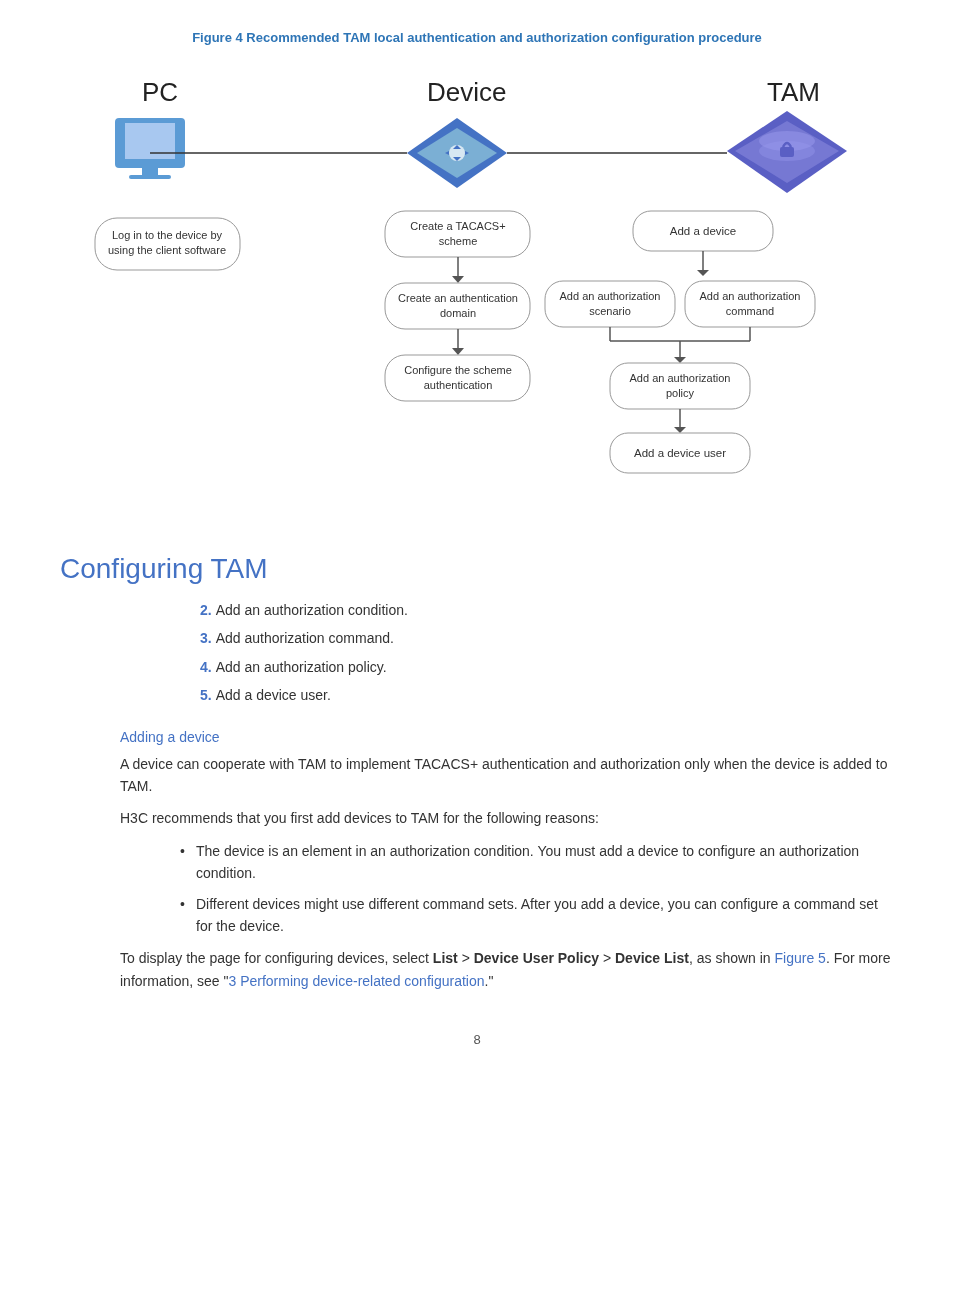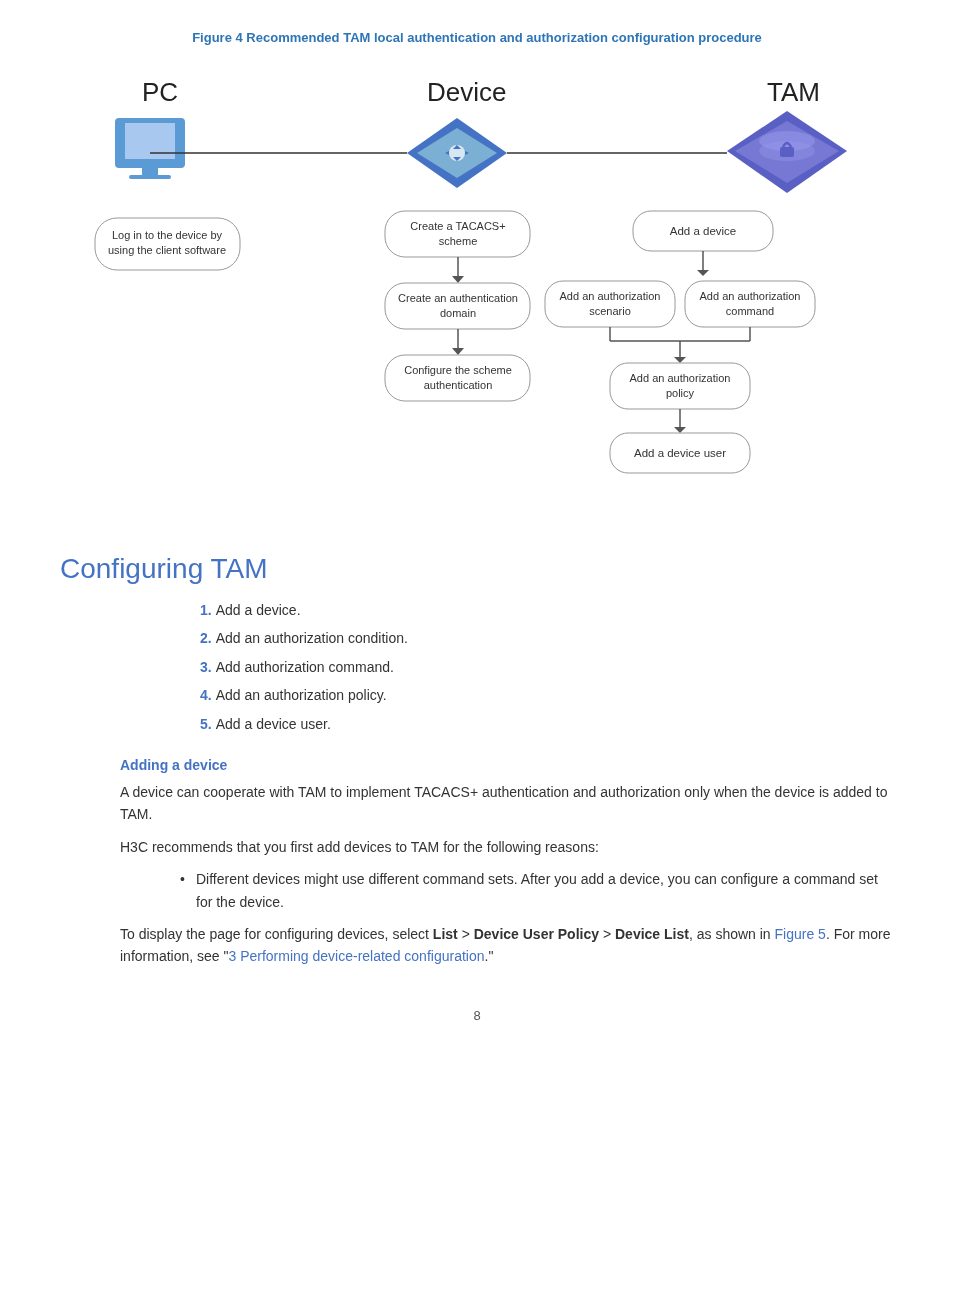--- a/index.html
+++ b/index.html
@@ -32,21 +32,21 @@
 
     
     .section-heading {
       font-size: 28px;
       color: #4472c4;
       font-weight: normal;
       margin: 30px 0 14px 0;
     }
     .sub-heading {
       color: #4472c4;
-      font-weight: bold;
+      font-weight: normal;
       font-size: 14px;
       margin-top: 22px;
       margin-bottom: 8px;
     }
     .body-text {
       margin-bottom: 10px;
       line-height: 1.6;
       margin-left: 0;
     }
     .numbered-list {
@@ -193,33 +193,33 @@
 
     </svg>
   </div>
 </div>
 
 <h1 class="section-heading">Configuring TAM</h1>
 
 <div class="inline-section">
 
   <ol class="numbered-list" style="list-style:none; padding-left:20px;">
-    <li><span class="num">1.</span><span>Add a device.</span></li>
     <li><span class="num">2.</span><span>Add an authorization condition.</span></li>
     <li><span class="num">3.</span><span>Add authorization command.</span></li>
     <li><span class="num">4.</span><span>Add an authorization policy.</span></li>
     <li><span class="num">5.</span><span>Add a device user.</span></li>
   </ol>
 </div>
 
 <div class="inline-section" style="margin-top:12px;">
   <h3 class="sub-heading">Adding a device</h3>
   <p class="body-text">A device can cooperate with TAM to implement TACACS+ authentication and authorization only when the device is added to TAM.</p>
   <p class="body-text">H3C recommends that you first add devices to TAM for the following reasons:</p>
   <ul class="bullet-list">
+    <li>The device is an element in an authorization condition. You must add a device to configure an authorization condition.</li>
     <li>Different devices might use different command sets. After you add a device, you can configure a command set for the device.</li>
   </ul>
   <p class="body-text">
     <span>To display the page for configuring devices, select </span><strong>List</strong><span> &gt; </span><strong>Device User Policy</strong><span> &gt; </span><strong>Device List</strong><span>, as shown in </span><a class="link" href="#">Figure 5</a><span>. For more information, see "</span><a class="link" href="#">3 Performing device-related configuration</a><span>."</span>
   </p>
 </div>
 
 <div class="page-num">8</div>
 
 </body></html>

